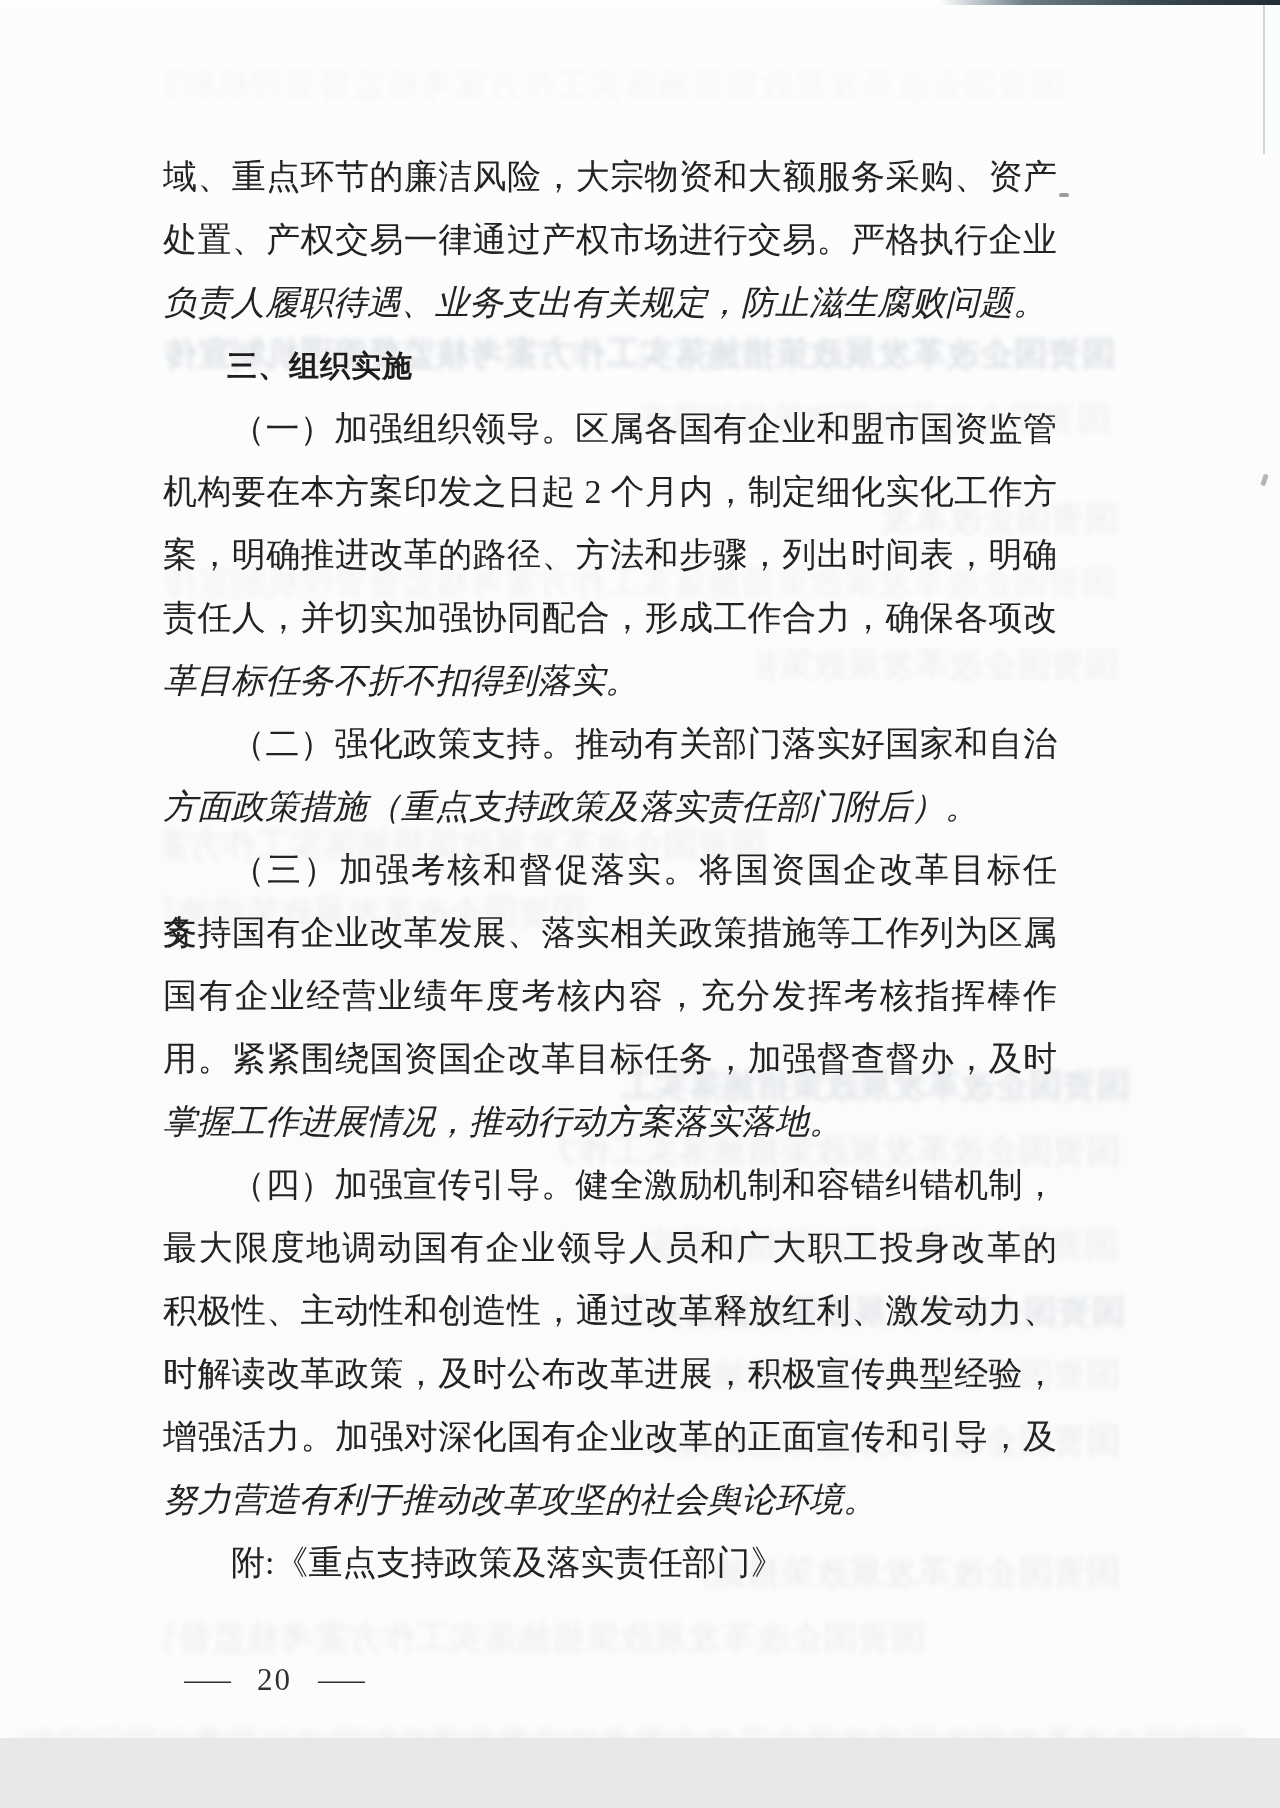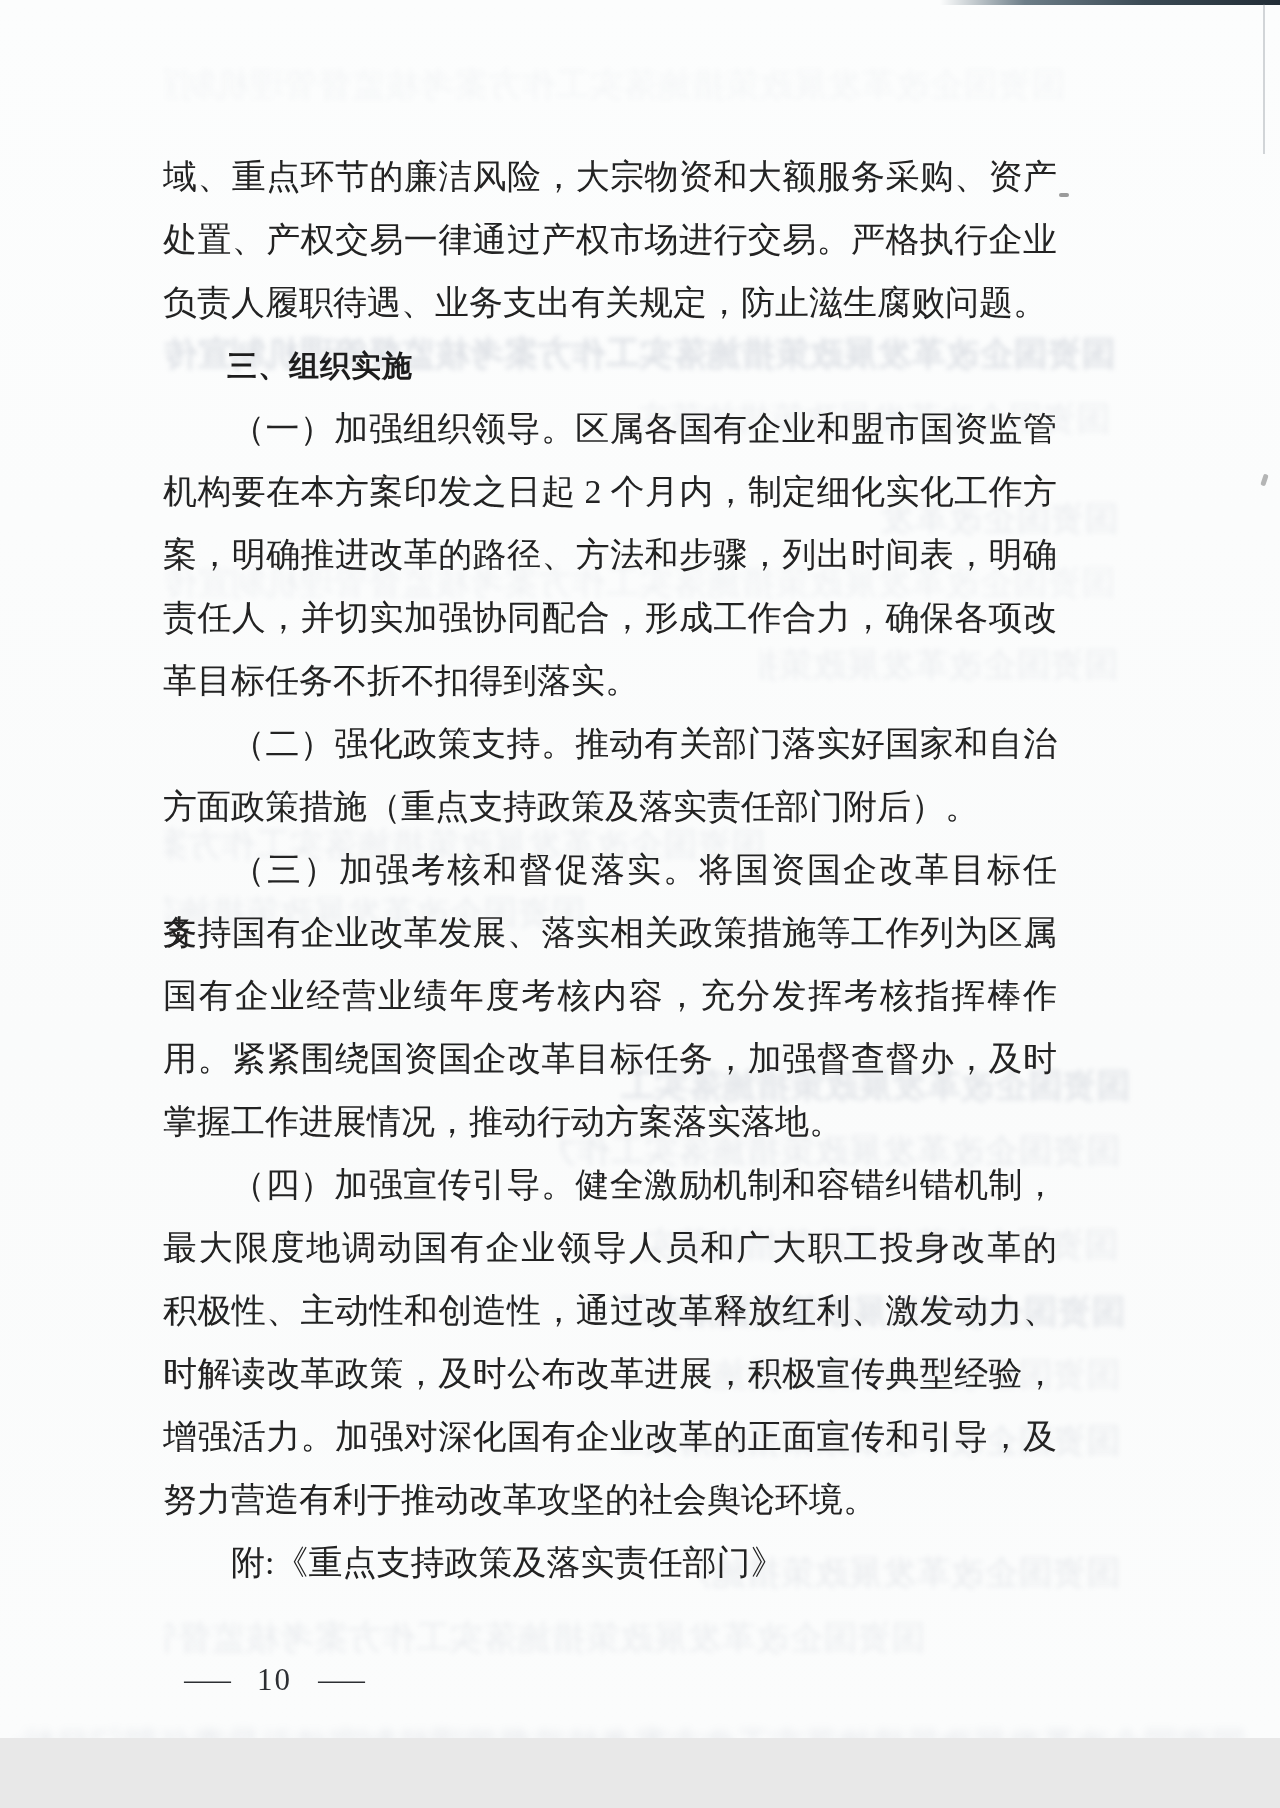--- a/index.html
+++ b/index.html
@@ -34,21 +34,21 @@
   }
   .ghost.bold{font-weight:700;font-family:"Liberation Sans","DejaVu Sans",sans-serif;}
   .ghost.band{filter:blur(4px);height:40px;line-height:40px;}
   
   .textcol{position:absolute;left:163px;top:145px;width:894px;}
   .line{
     height:63px;line-height:63px;
     font-size:34px;color:#232323;
     text-align:justify;text-align-last:justify;
   }
-  .line.body-end{text-align-last:left;}
+  .line.body-end{text-align-last:left;font-style:italic;}
   .line.body-indent{text-indent:68px;}
   .line.attachment{text-align-last:left;text-indent:68px;}
   .line.heading{
     font-weight:700;font-size:30px;letter-spacing:1px;
     text-align-last:left;text-indent:64px;
     font-family:"Liberation Sans","DejaVu Sans",sans-serif;
     color:#1d1d1d;
   }
   
   .footer{
@@ -108,17 +108,17 @@
       <div class="line body">最大限度地调动国有企业领导人员和广大职工投身改革的</div>
       <div class="line body">积极性、主动性和创造性，通过改革释放红利、激发动力、</div>
       <div class="line body">时解读改革政策，及时公布改革进展，积极宣传典型经验，</div>
       <div class="line body">增强活力。加强对深化国有企业改革的正面宣传和引导，及</div>
       <div class="line body-end">努力营造有利于推动改革攻坚的社会舆论环境。</div>
       <div class="line attachment">附:《重点支持政策及落实责任部门》</div>
     </div>
 
   <div class="footer">
     <span class="dash">—</span>
-    <span class="pn">10</span>
+    <span class="pn">20</span>
     <span class="dash">—</span>
   </div>
 
 </div>
 
 </body></html>

